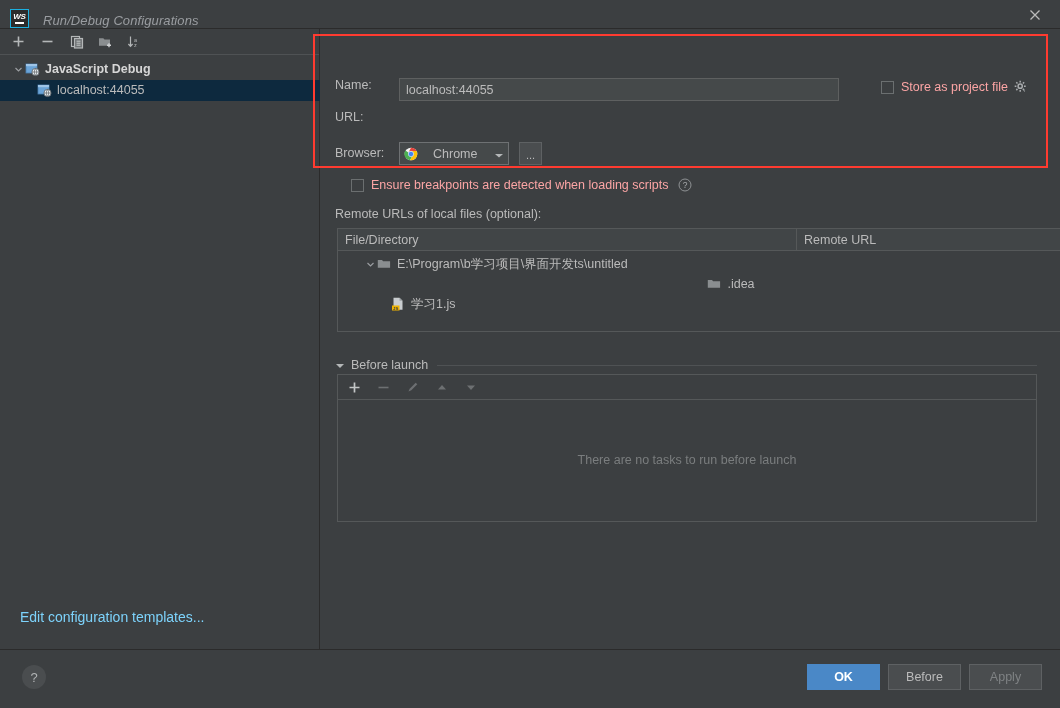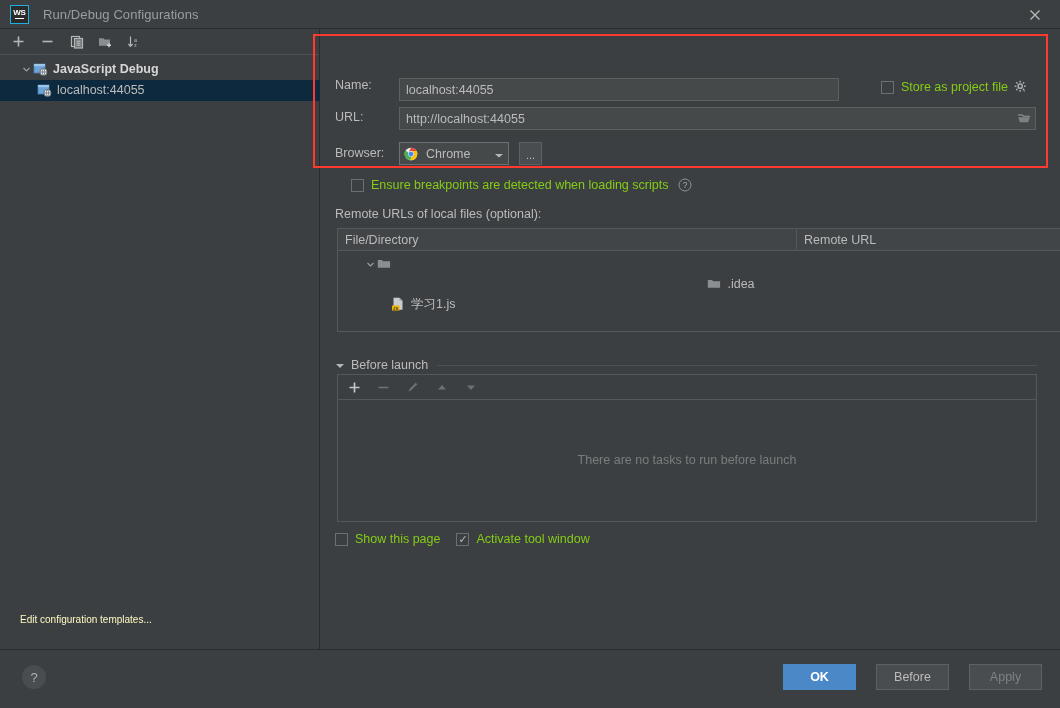--- a/index.html
+++ b/index.html
@@ -7,21 +7,21 @@
     margin: 0; padding: 0;
     background: #3c3f41;
     font-family: "Liberation Sans", "DejaVu Sans", sans-serif;
   }
   body { width: 1060px; height: 708px; overflow: hidden; position: relative; }
 
   
   .titlebar {
     position: absolute; left: 0; top: 0; width: 1060px; height: 29px;
     background: #3c3f41; border-bottom: 1px solid #2b2b2b;
-    display: flex; align-items: center;
+    display: flex; align-items: flex-end; font-style: italic;
   }
   .ws-logo {
     width: 19px; height: 19px; margin-left: 10px;
     border: 1.5px solid #1cb0e0; background: #2b2b2b;
     display: flex; flex-direction: column; align-items: center; justify-content: center;
   }
   .ws-logo .ws-text { color: #ffffff; font-size: 8px; font-weight: bold; line-height: 8px; letter-spacing: -.3px; }
   .ws-logo .ws-bar { width: 9px; height: 1.5px; background: #ffffff; margin-top: 1px; }
   .title-text {
     margin-left: 14px; color: #9a9da1; font-size: 13px; letter-spacing: .1px;
@@ -39,33 +39,33 @@
   }
   .left-toolbar {
     height: 26px; border-bottom: 1px solid #4f5254;
     display: flex; align-items: center; padding-left: 10px; gap: 12px;
   }
   .tb-icon { width: 17px; height: 17px; display: flex; align-items: center; justify-content: center; cursor: pointer; }
   .tb-icon svg { display: block; }
 
   .tree { padding-top: 4px; font-size: 12.5px; }
   .tree-row {
-    display: flex; align-items: center; height: 21px; padding-left: 20px;
+    display: flex; align-items: center; height: 21px; padding-left: 12px;
     color: #bbbbbb; cursor: pointer; white-space: nowrap;
   }
   .tree-row.group { font-weight: bold; color: #d6d6d6; }
   .tree-row.selected { background: #0d293e; width: 320px; }
   .tree-row .chev { width: 13px; display: flex; align-items: center; justify-content: center; }
   .tree-row .ticon { width: 16px; height: 16px; margin-right: 4px; display:flex; align-items:center; }
   .tree-row .tlabel { line-height: 21px; }
   .indent { padding-left: 37px; }
 
   .edit-templates {
     position: absolute; left: 20px; bottom: 24px;
-    color: #fef9c3; font-size: 10px; cursor: pointer;
+    color: #7dd3fc; font-size: 14px; cursor: pointer;
   }
 
   
   .right-panel {
     position: absolute; left: 321px; top: 29px; width: 739px; height: 620px;
     background: #3c3f41;
   }
 
   .row { display: flex; align-items: center; position: absolute; }
   .lbl { color: #bbbbbb; font-size: 12.5px; }
@@ -78,40 +78,40 @@
   .field-input { color: #bbbbbb; }
 
   .chk {
     width: 13px; height: 13px; border: 1px solid #6b6f70; background: #3c3f41;
     display: inline-flex; align-items: center; justify-content: center;
     cursor: pointer; flex: none;
   }
   .chk.checked::after {
     content: "✓"; color: #bbbbbb; font-size: 11px; line-height: 11px;
   }
-  .chk-label { color: #84cc16; font-size: 12.5px; margin-left: 7px; }
+  .chk-label { color: #fca5a5; font-size: 12.5px; margin-left: 7px; }
 
   
   .url-field {
     position: absolute; left: 78px; top: 78px; width: 637px; height: 23px;
     background: #45494a; border: 1px solid #5e6060;
     display: flex; align-items: center;
   }
   .url-field .val { flex: 1; padding-left: 6px; color: #bbbbbb; font-size: 12.5px; }
   .url-field .browse {
     width: 22px; height: 21px; display: flex; align-items: center; justify-content: center;
     cursor: pointer;
   }
 
   
   .combo {
     width: 110px; height: 23px; background: #45494a; border: 1px solid #6e7173;
     display: flex; align-items: center; padding: 0 4px; cursor: pointer;
   }
-  .combo .bname { flex: 1; color: #bbbbbb; font-size: 12.5px; margin-left: 8px; }
+  .combo .bname { flex: 1; color: #bbbbbb; font-size: 12.5px; margin-left: 15px; }
   .dots-btn {
     width: 23px; height: 23px; background: #4a4d4f; border: 1px solid #5e6163;
     color: #bbbbbb; font-size: 11px; display: flex; align-items: flex-end;
     justify-content: center; padding-bottom: 3px; cursor: pointer; margin-left: 10px;
   }
 
   
   .remote-label { color: #bbbbbb; font-size: 12.5px; }
   .table {
     position: absolute; left: 16px; top: 199px; width: 735px; height: 104px;
@@ -158,21 +158,21 @@
     display: flex; align-items: center; justify-content: center;
     color: #b0b3b4; font-size: 13px; cursor: pointer;
   }
   .btn {
     height: 26px; min-width: 73px; border: 1px solid #5e6163; background: #4a4d4f;
     color: #bbbbbb; font-size: 12.5px; display: flex; align-items: center;
     justify-content: center; cursor: pointer;
   }
   .btn.primary { background: #4a88c7; border-color: #4a88c7; color: #ffffff; font-weight: bold; }
   .btn.disabled { color: #7f8284; }
-  .btn-group { position: absolute; right: 18px; top: 664px; display: flex; gap: 20px; }
+  .btn-group { position: absolute; right: 18px; top: 664px; display: flex; gap: 8px; }
 
   
   .red-box {
     position: absolute; left: 313px; top: 34px; width: 735px; height: 134px;
     border: 2px solid #ff3b30; pointer-events: none;
   }
 </style>
 </head>
 <body>
 
@@ -275,29 +275,20 @@
         <circle cx="6.2" cy="6.2" r="2.1" fill="none" stroke="#a9acae" stroke-width="1.5"></circle>
         <path d="M6.2 0.7v1.7M6.2 10v1.7M0.7 6.2h1.7M10 6.2h1.7M2.3 2.3l1.2 1.2M8.9 8.9l1.2 1.2M10.1 2.3L8.9 3.5M3.5 8.9l-1.2 1.2" stroke="#a9acae" stroke-width="1.5"></path>
         <path d="M9.6 10.6l1.6 0l-0.8 1.4z" fill="#a9acae"></path>
       </svg>
     </span>
   </div>
 
   <div class="row" style="left:14px; top:81px;">
     <span class="lbl">URL:</span>
   </div>
-  <div class="url-field">
-    <span class="val">http://localhost:44055</span>
-    <span class="browse">
-      <svg width="15" height="13" viewBox="0 0 15 13">
-        <path d="M1 3h4.3l1.2 1.3H13" fill="none" stroke="#9a9da1" stroke-width="1.1"></path>
-        <path d="M1.2 5.2h11.6l-1.6 5H2.8z" fill="#7e8284"></path>
-      </svg>
-    </span>
-  </div>
 
   <div class="row" style="left:14px; top:117px;">
     <span class="lbl">Browser:</span>
   </div>
   <div style="position:absolute; left:78px; top:113px; display:flex; align-items:center;">
     <div class="combo">
       <span style="display:flex; align-items:center;">
         <svg width="14" height="14" viewBox="0 0 14 14">
           <circle cx="7" cy="7" r="6.3" fill="#f4f4f4"></circle>
           <path d="M7 0.7A6.3 6.3 0 0 1 12.5 4H7a3 3 0 0 0-2.6 1.5z" fill="#e8453c"></path>
@@ -344,20 +335,21 @@
         <span class="chev">
           <svg width="9" height="9" viewBox="0 0 9 9">
               <path d="M1.5 3l3 3 3-3" stroke="#9a9da1" stroke-width="1.2" fill="none"></path>
             </svg>
         </span>
         <span class="ficon">
           <svg width="14" height="12" viewBox="0 0 14 12">
             <path d="M0.8 2h4.2l1.1 1.3h7v6.5H0.8z" fill="#8a8e90"></path>
           </svg>
         </span>
+        <span>E:\Program\b学习项目\界面开发ts\untitled</span>
       </div>
 
       <div class="ft-row" style="padding-left:53px;justify-content:center;">
         <span class="ficon">
           <svg width="14" height="12" viewBox="0 0 14 12">
             <path d="M0.8 2h4.2l1.1 1.3h7v6.5H0.8z" fill="#8a8e90"></path>
           </svg>
         </span>
         <span>.idea</span>
       </div>
@@ -410,30 +402,20 @@
       </div>
       <div class="tb-icon">
         <svg width="12" height="9" viewBox="0 0 12 9">
             <path d="M6 7L2 2.5h8z" fill="#6d7072"></path>
           </svg>
       </div>
     </div>
     <div class="bl-empty">There are no tasks to run before launch</div>
   </div>
 
-  <div class="bottom-chks">
-    <div class="chk-wrap">
-      <span class="chk"></span>
-      <span class="chk-label">Show this page</span>
-    </div>
-    <div class="chk-wrap">
-      <span class="chk checked"></span>
-      <span class="chk-label">Activate tool window</span>
-    </div>
-  </div>
 </div>
 
 <div class="bottom-bar"></div>
 <div class="help-btn">?</div>
 <div class="btn-group">
   <div class="btn primary">OK</div>
   <div class="btn">Before</div>
   <div class="btn disabled">Apply</div>
 </div>
 

